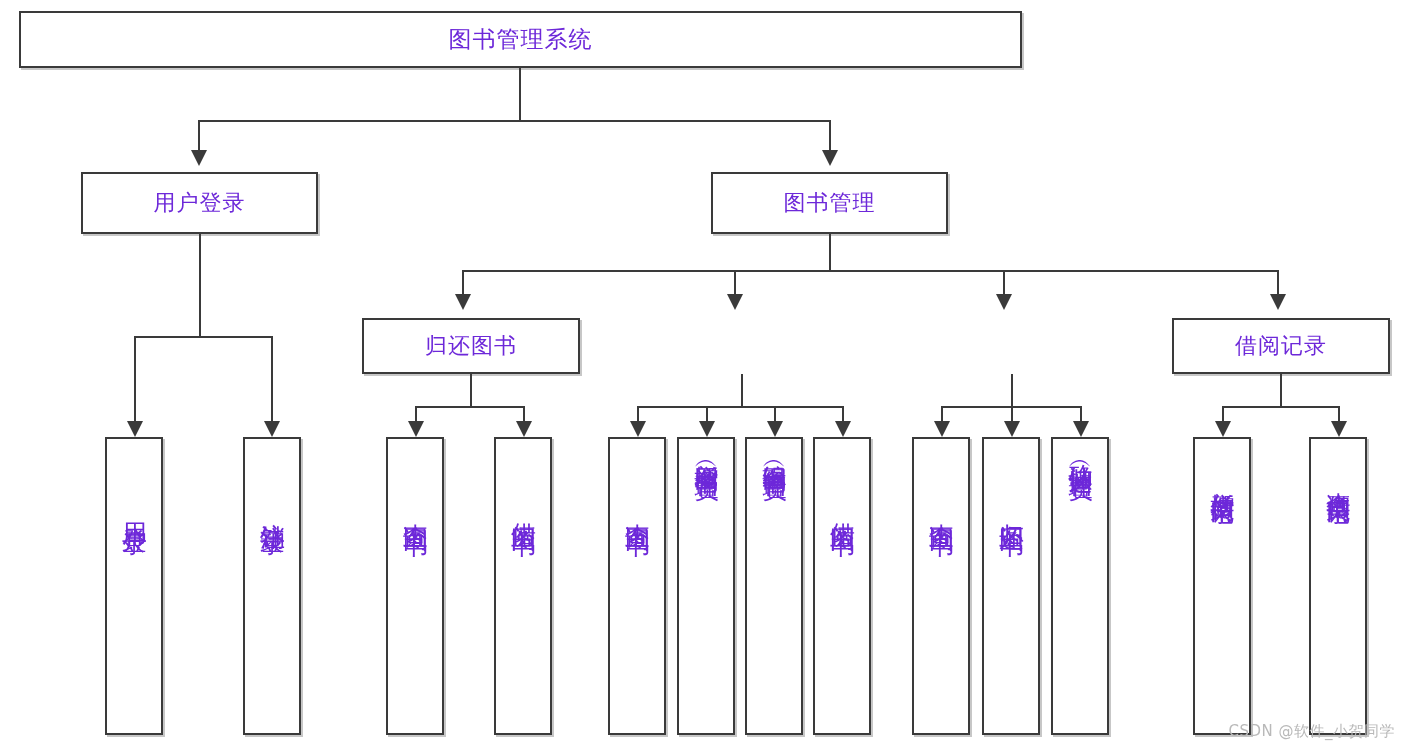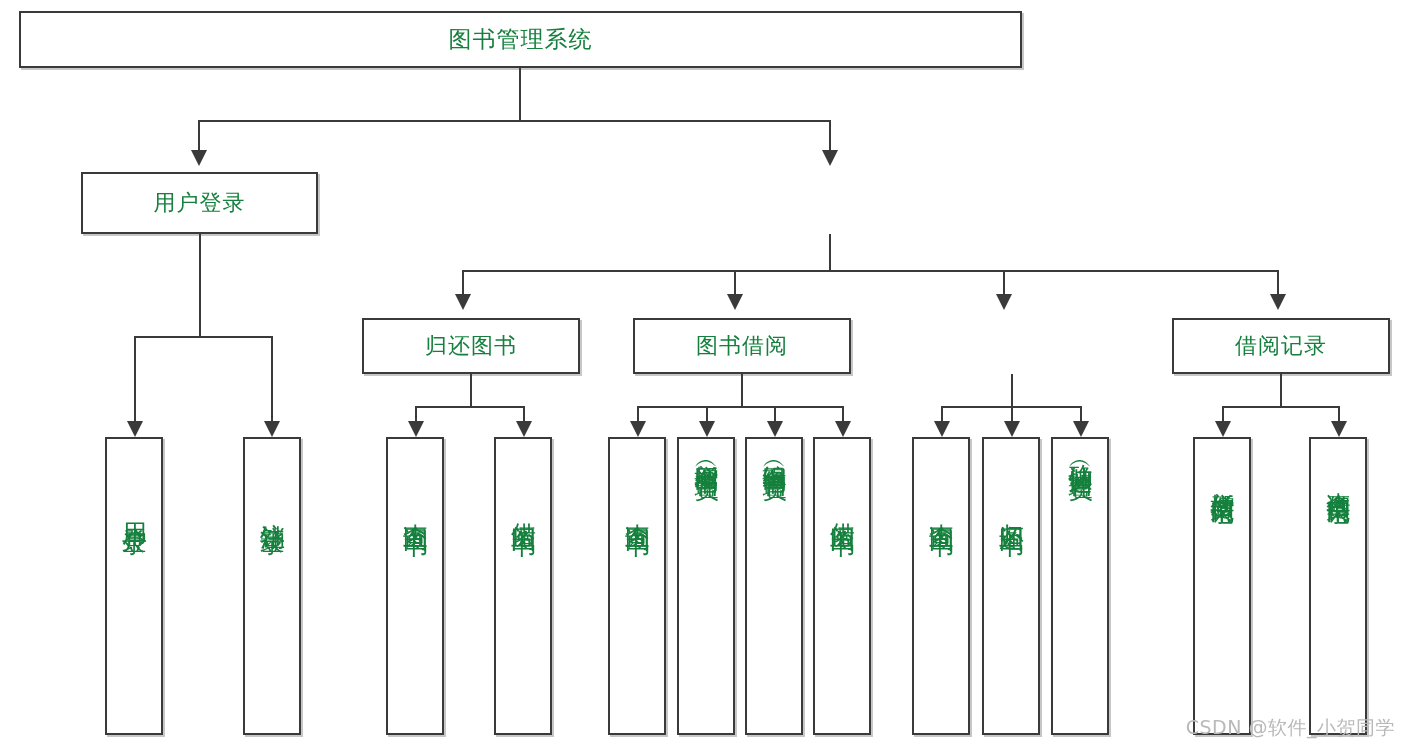--- a/index.html
+++ b/index.html
@@ -24,21 +24,21 @@
     display:flex;
     align-items:center;
     justify-content:center;
     color:#2b2b2b;
   }
   .node .label{
     display:block;
     text-align:center;
     line-height:1.18;
     letter-spacing:1px;
-    color:#15803d;
+    color:#6d28d9;
   }
   
   .node.horiz .label{
     font-size:22px;
     white-space:nowrap;
   }
   .node.title .label{font-size:23px;}
   
   .node.vert{
     align-items:flex-start;
@@ -69,21 +69,21 @@
     width:0;height:0;
     border-left:8px solid transparent;
     border-right:8px solid transparent;
     border-top:16px solid #3a3a3a;
   }
   
   #watermark{
     position:absolute;
     right:10px;
     bottom:6px;
-    font-size:19px;
+    font-size:15px;
     color:#b9b9b9;
     letter-spacing:0.5px;
     white-space:nowrap;
     font-family:"DejaVu Sans","Liberation Sans",sans-serif;
     margin-top:46px;
   }
 </style>
 </head>
 <body>
 
@@ -97,20 +97,23 @@
 
   <div class="hline" style="left:198px;top:120px;width:633px;"></div>
 
   <div class="vline" style="left:198px;top:120px;height:30px;"></div>
   <div class="arrow" style="left:191px;top:150px;"></div>
   <div class="vline" style="left:829px;top:120px;height:30px;"></div>
   <div class="arrow" style="left:822px;top:150px;"></div>
 
   <div class="node horiz" style="left:81px;top:172px;width:237px;height:62px;">
     <span class="label">用户登录</span>
+  </div>
+  <div class="node horiz" style="left:711px;top:172px;width:237px;height:62px;">
+    <span class="label">图书管理</span>
   </div>
 
   <div class="vline" style="left:199px;top:234px;height:102px;"></div>
   <div class="hline" style="left:134px;top:336px;width:139px;"></div>
   <div class="vline" style="left:134px;top:336px;height:85px;"></div>
   <div class="arrow" style="left:127px;top:421px;"></div>
   <div class="vline" style="left:271px;top:336px;height:85px;"></div>
   <div class="arrow" style="left:264px;top:421px;"></div>
 
   <div class="vline" style="left:829px;top:234px;height:36px;"></div>
@@ -120,23 +123,20 @@
   <div class="vline" style="left:734px;top:270px;height:24px;"></div>
   <div class="arrow" style="left:727px;top:294px;"></div>
   <div class="vline" style="left:1003px;top:270px;height:24px;"></div>
   <div class="arrow" style="left:996px;top:294px;"></div>
   <div class="vline" style="left:1277px;top:270px;height:24px;"></div>
   <div class="arrow" style="left:1270px;top:294px;"></div>
 
   <div class="node horiz" style="left:362px;top:318px;width:218px;height:56px;">
     <span class="label">归还图书</span>
   </div>
-  <div class="node horiz" style="left:633px;top:318px;width:218px;height:56px;">
-    <span class="label">图书借阅</span>
-  </div>
   <div class="node horiz" style="left:1172px;top:318px;width:218px;height:56px;align-items:center;">
     <span class="label">借阅记录</span>
   </div>
 
   <div class="vline" style="left:470px;top:374px;height:32px;"></div>
   <div class="hline" style="left:415px;top:406px;width:110px;"></div>
   <div class="vline" style="left:415px;top:406px;height:15px;"></div>
   <div class="arrow" style="left:408px;top:421px;"></div>
   <div class="vline" style="left:523px;top:406px;height:15px;"></div>
   <div class="arrow" style="left:516px;top:421px;"></div>

